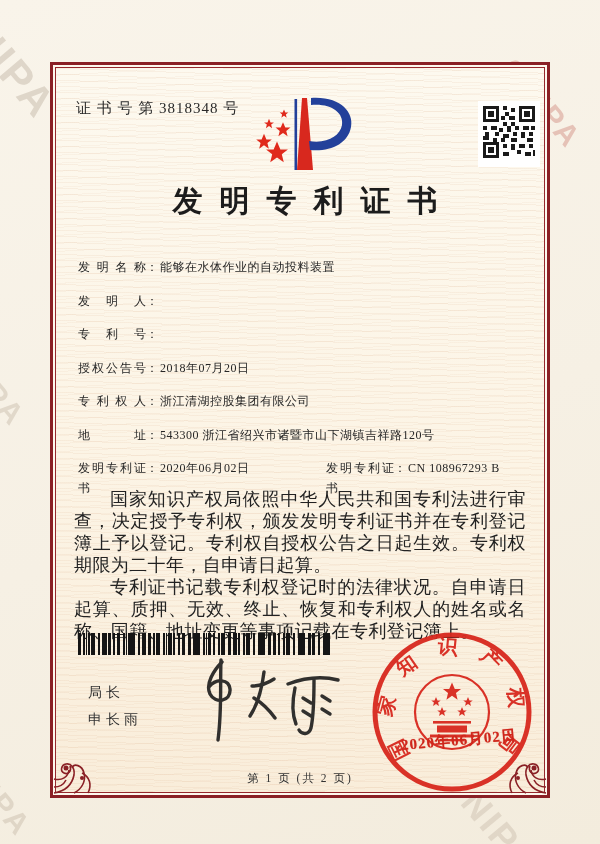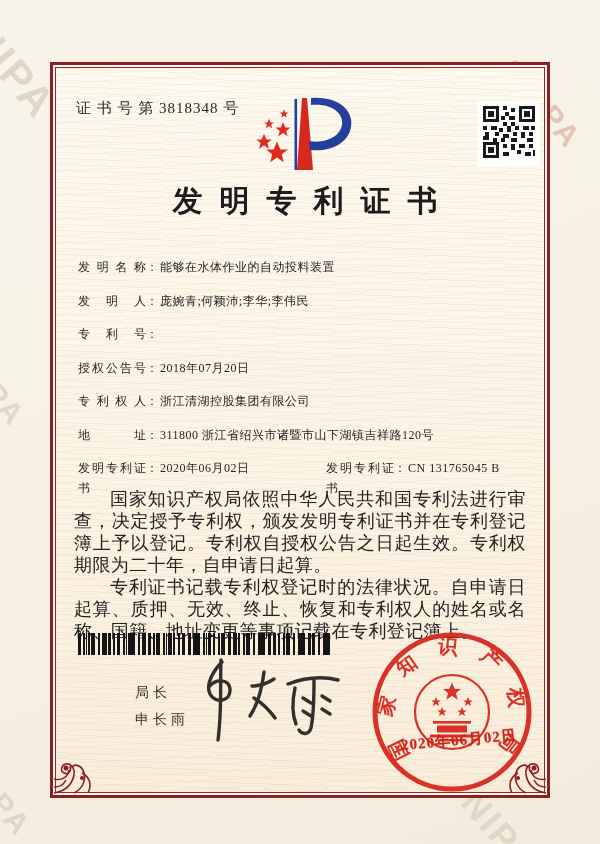--- a/index.html
+++ b/index.html
@@ -45,21 +45,21 @@
          line-height:22px;color:#222;text-align:justify;letter-spacing:.4px;}
   .paras p{margin:0;text-indent:2em;}
   
   .barcode{position:absolute;left:78px;top:633px;width:252px;height:22px;
     background-image:
       repeating-linear-gradient(90deg,#151515 0 2px,rgba(0,0,0,0) 2px 5px),
       repeating-linear-gradient(90deg,#151515 0 1px,rgba(0,0,0,0) 1px 8px),
       repeating-linear-gradient(90deg,#151515 0 3px,rgba(0,0,0,0) 3px 13px);}
   
   .officer{position:absolute;left:88px;top:684px;font-size:14px;letter-spacing:4px;color:#333;}
-  .officer div{margin-bottom:9px;margin-left:47px;}
+  .officer div{margin-bottom:9px;}
   .sig{position:absolute;left:192px;top:656px;}
   
   .seal{position:absolute;left:368px;top:628px;opacity:.95;}
   .seal-date{position:absolute;left:366px;top:731px;width:186px;text-align:center;
              font-size:15px;font-weight:bold;letter-spacing:1px;color:#cf261b;
              transform:rotate(-5deg);text-shadow:0 0 1px rgba(207,38,27,.5);}
   
   .page-number{position:absolute;left:0;right:0;top:771px;text-align:center;
                font-size:11.5px;letter-spacing:2px;color:#333;}
   .corner{position:absolute;top:737px;}
@@ -155,51 +155,50 @@
 
   <div class="fields">
     <div class="frow">
       <span class="flabel">发明名称</span>
         <span class="fcolon">：</span>
         <span class="fvalue">能够在水体作业的自动投料装置</span>
     </div>
     <div class="frow">
       <span class="flabel">发明人</span>
         <span class="fcolon">：</span>
-        <span class="fvalue">庞婉青;何颖沛;李华;李伟民</span>
     </div>
     <div class="frow">
       <span class="flabel">专利号</span>
         <span class="fcolon">：</span>
     </div>
     <div class="frow">
       <span class="flabel">授权公告号</span>
         <span class="fcolon">：</span>
         <span class="fvalue">2018年07月20日</span>
     </div>
     <div class="frow">
       <span class="flabel">专利权人</span>
         <span class="fcolon">：</span>
         <span class="fvalue">浙江清湖控股集团有限公司</span>
     </div>
     <div class="frow">
       <span class="flabel">地址</span>
         <span class="fcolon">：</span>
-        <span class="fvalue">311800 浙江省绍兴市诸暨市山下湖镇吉祥路120号</span>
+        <span class="fvalue">543300 浙江省绍兴市诸暨市山下湖镇吉祥路120号</span>
     </div>
     <div class="frow">
       <span class="grant-first">
         <span class="flabel">发明专利证书</span>
           <span class="fcolon">：</span>
           <span class="fvalue">2020年06月02日</span>
       </span>
       <span class="grant-second">
         <span class="flabel">发明专利证书</span>
           <span class="fcolon">：</span>
-          <span class="fvalue">CN 131765045 B</span>
+          <span class="fvalue">CN 108967293 B</span>
       </span>
     </div>
   </div>
 
   <div class="paras">
     <p>国家知识产权局依照中华人民共和国专利法进行审查，决定授予专利权，颁发发明专利证书并在专利登记簿上予以登记。专利权自授权公告之日起生效。专利权期限为二十年，自申请日起算。</p>
     <p>专利证书记载专利权登记时的法律状况。自申请日起算、质押、无效、终止、恢复和专利权人的姓名或名称、国籍、地址变更等事项记载在专利登记簿上。</p>
   </div>
 
   <div class="barcode"></div>
@@ -276,15 +275,16 @@
         <path d="M2,42 C10,44 16,40 17,33"></path>
         <path d="M22,56 C30,52 34,44 32,36 C30,28 22,26 20,31"></path>
         <path d="M36,56 C40,48 38,40 30,36"></path>
         <path d="M2,50 C8,50 12,47 14,43"></path>
       </g>
       <circle cx="14" cy="31" r="2.5" fill="#8a2025"></circle>
       <circle cx="30" cy="41" r="2" fill="#8a2025"></circle>
     </svg>
   </div>
 
+  <div class="page-number">第 1 页 (共 2 页)</div>
 
 
 </div>
 
 </body></html>

